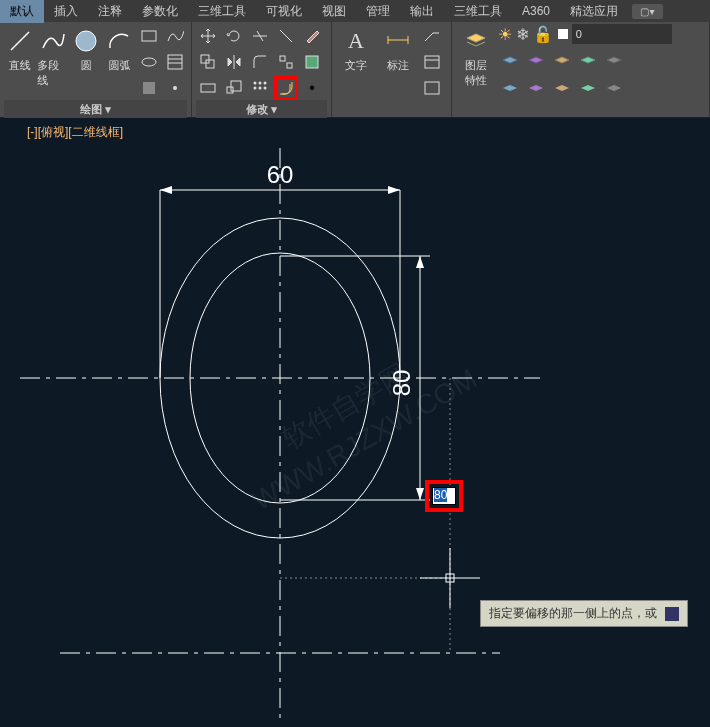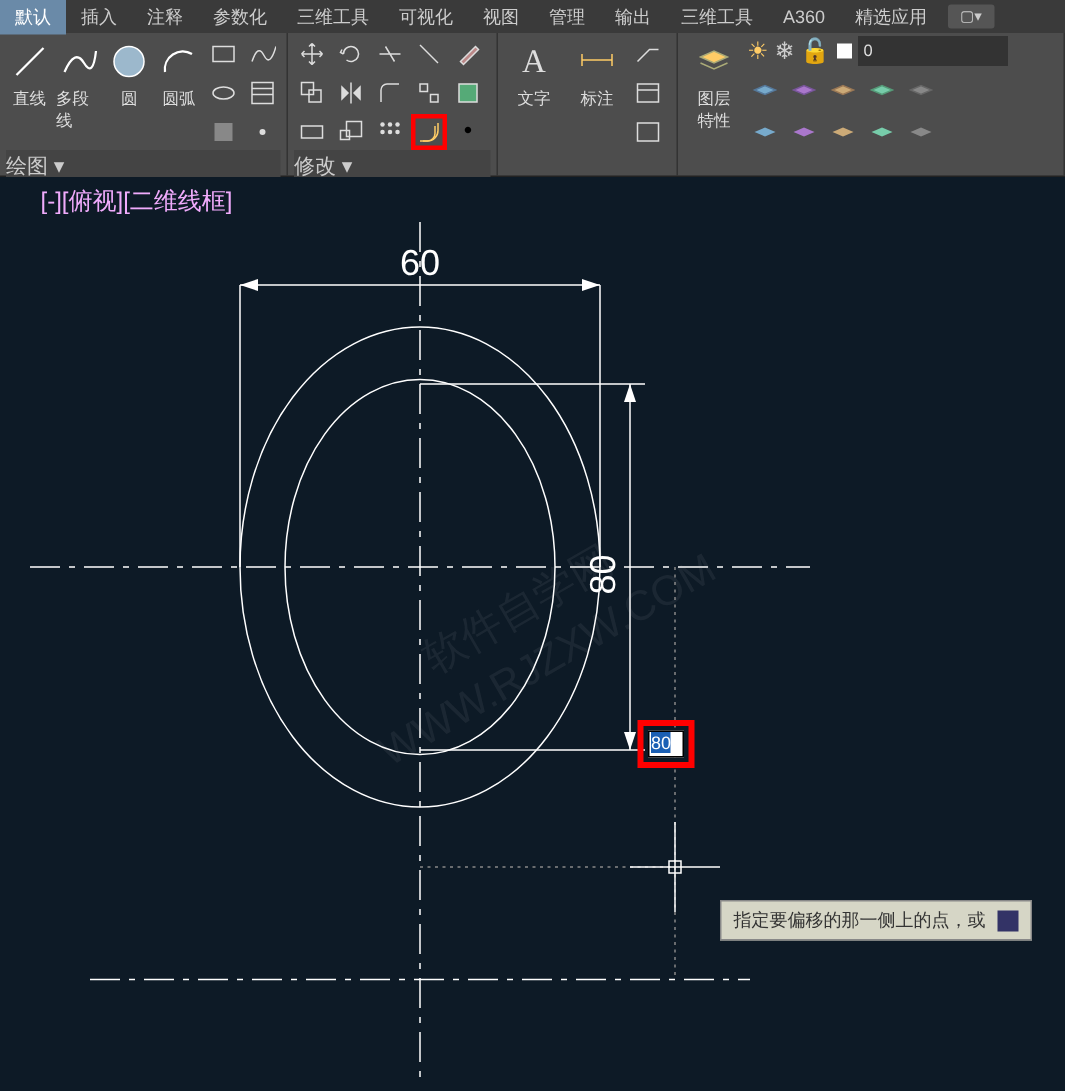--- a/index.html
+++ b/index.html
@@ -1,40 +1,40 @@
 <!DOCTYPE html>
 <html><head>
 <meta charset="utf-8">
 <style>
 * { margin:0; padding:0; box-sizing:border-box; }
 body { width:710px; height:727px; background:#0d1a26; font-family:"Microsoft YaHei",Arial,sans-serif; overflow:hidden; position:relative; }
 
 
 .tabs { display:flex; background:#3a3a3a; height:22px; align-items:center; font-size:12px; color:#ccc; }
 .tab { padding:3px 10px; cursor:pointer; }
-.tab.active { background:#6a8aa8; color:#ffffff; }
+.tab.active { background:#6a8aa8; color:#000000; }
 .tab-extra { margin-left:4px; padding:2px 8px; background:#555; border-radius:2px; font-size:10px; }
 
 
 .ribbon { display:flex; background:#4d4d4d; height:96px; border-bottom:1px solid #222; }
 .panel { display:flex; flex-direction:column; border-right:1px solid #333; padding:2px 4px 0 4px; }
 .panel-body { flex:1; display:flex; align-items:flex-start; gap:2px; }
-.panel-title { text-align:left; font-size:14px; color:#ccc; padding:2px 0; background:#444; }
+.panel-title { text-align:center; font-size:11px; color:#ccc; padding:2px 0; background:#444;font-weight:bold; }
 .big-btn { display:flex; flex-direction:column; align-items:center; width:40px; padding-top:4px; cursor:pointer; }
 .big-btn .ico { width:26px; height:26px; display:flex; align-items:center; justify-content:center; }
 .big-btn .lbl { font-size:11px; color:#ddd; margin-top:4px; }
 .grid-btns { display:flex; flex-direction:column; gap:2px; }
 .grid-row { display:flex; gap:2px; }
 .sm-btn { width:24px; height:24px; display:flex; align-items:center; justify-content:center; cursor:pointer; }
 .hl-red { border:3px solid #f00; }
 .layer-combo { width:100px; height:20px; background:#333; color:#ddd; font-size:11px; padding-left:4px; display:flex; align-items:center; }
 
 
 .canvas { position:absolute; top:118px; left:0; right:0; bottom:0; background:#0d1a26; }
-.vp-label { position:absolute; top:6px; left:8px; color:#f0abfc; font-size:16px;padding-left:19px; }
+.vp-label { position:absolute; top:6px; left:8px; color:#fdba74; font-size:12px;padding-left:19px; }
 svg.drawing { position:absolute; top:0; left:0; width:100%; height:100%; }
 
 
 .in-box { position:absolute; border:4px solid #f00; padding:3px; }
 .in-field { width:24px; height:18px; background:#fff; color:#000; font-size:12px; text-align:left; padding-left:1px; border:1px solid #000; }
 .in-field::selection { background:#1a5fb4; color:#fff; }
 .in-sel { background:#1a5fb4; color:#fff; }
 
 
 .tip { position:absolute; background:#d6d6c6; border:1px solid #888; font-size:12px; color:#333; padding:4px 8px; display:flex; align-items:center; gap:8px; }

